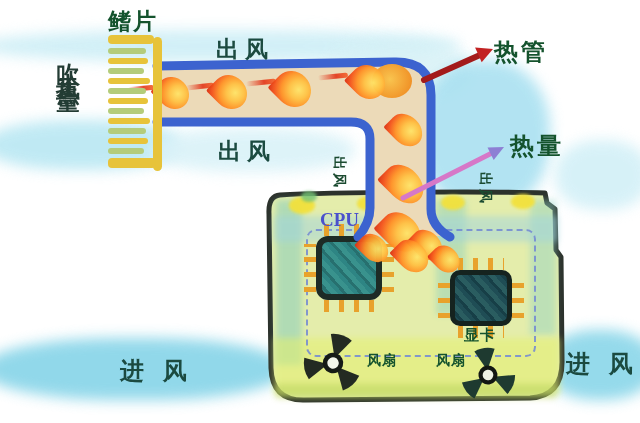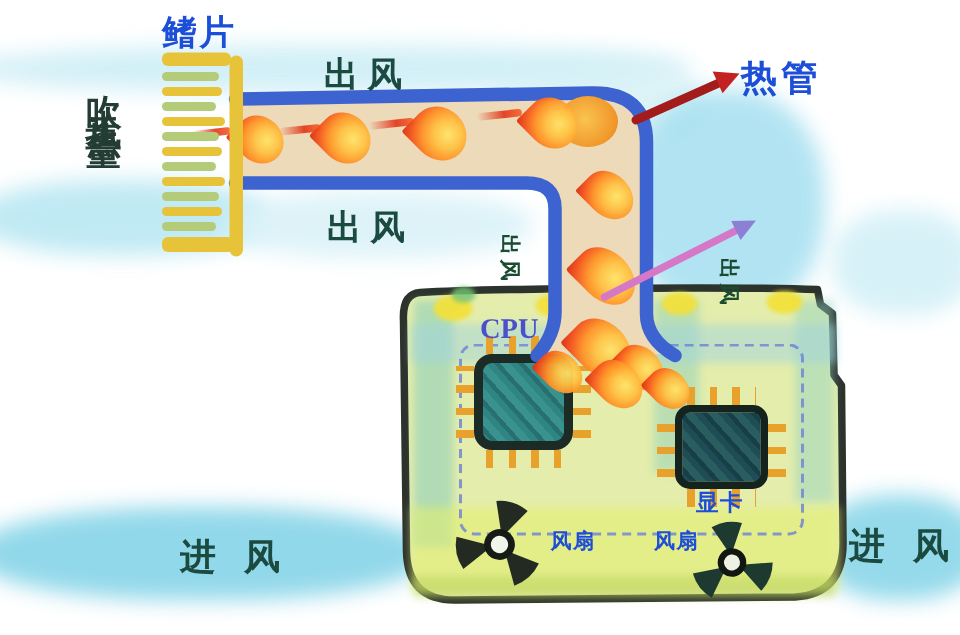--- a/index.html
+++ b/index.html
@@ -35,21 +35,21 @@
   .tail{position:absolute;height:5px;border-radius:3px;
         background:linear-gradient(90deg,rgba(226,52,24,0),#e23418 60%,#f4632a);
         transform:rotate(-6deg);opacity:.9;}
   .fins{position:absolute;left:108px;top:35px;width:52px;height:138px;}
   .fin-spine{position:absolute;right:-2px;top:2px;bottom:2px;width:9px;background:#e7c33a;border-radius:5px;}
   .fin-bar{position:absolute;left:0;height:6px;border-radius:4px;}
   .fb-y{background:#e7c33a;}
   .fb-g{background:#b4cc7a;}
   .fb-thick{height:9px;background:#e7c33a;}
   .lbl{position:absolute;font-weight:bold;white-space:nowrap;}
-  .purple{color:#1d4ed8;}
+  .purple{color:#14532d;}
   .teal{color:#1b4a40;}
   .lbl-rot{transform:rotate(90deg);transform-origin:0 0;}
 </style>
 </head>
 <body>
 
 <div id="canvas">
 
   <div class="wash" style="left:-20px;top:30px;width:480px;height:32px;background:#cdeef6;opacity:.9;"></div>
   <div class="wash" style="left:-15px;top:120px;width:195px;height:50px;background:#b5e6f2;opacity:.85;"></div>
@@ -177,20 +177,21 @@
     <polygon points="493,49 481.7,62.2 475.1,47.6" fill="#c22222"></polygon>
     <line x1="403" y1="198" x2="492" y2="153" stroke="#d678c8" stroke-width="5" stroke-linecap="round"></line>
     <polygon points="504,147 493.7,160 487.5,147.4" fill="#8d7fd4"></polygon>
   </svg>
 
   <div class="lbl purple" style="left:108px;top:6px;font-size:23px;letter-spacing:2px;">鳍片</div>
   <div class="lbl" style="left:52px;top:44px;font-size:24px;color:#233c34;writing-mode:vertical-rl;letter-spacing:9px;">吹走热量</div>
   <div class="lbl teal" style="left:216px;top:34px;font-size:23px;letter-spacing:6px;">出风</div>
   <div class="lbl teal" style="left:218px;top:136px;font-size:23px;letter-spacing:6px;">出风</div>
   <div class="lbl purple" style="left:494px;top:36px;font-size:24px;letter-spacing:3px;font-family:Liberation Mono, monospace;">热管</div>
+  <div class="lbl purple" style="left:510px;top:130px;font-size:24px;letter-spacing:3px;">热量</div>
   <div class="lbl lbl-rot" style="left:348px;top:156px;font-size:14px;color:#1a4a30;letter-spacing:3px;">出风</div>
   <div class="lbl lbl-rot" style="left:494px;top:172px;font-size:14px;color:#1a4a30;letter-spacing:3px;">出风</div>
   <div class="lbl" style="left:320px;top:209px;font-size:19px;color:#4a50cc;font-family:Liberation Serif, serif;">CPU</div>
   <div class="lbl purple" style="left:464px;top:326px;font-size:15px;letter-spacing:1px;">显卡</div>
   <div class="lbl purple" style="left:367px;top:352px;font-size:14px;letter-spacing:1px;">风扇</div>
   <div class="lbl purple" style="left:436px;top:352px;font-size:14px;letter-spacing:1px;">风扇</div>
   <div class="lbl teal" style="left:120px;top:355px;font-size:24px;letter-spacing:6px;">进 风</div>
   <div class="lbl teal" style="left:566px;top:348px;font-size:24px;letter-spacing:6px;">进 风</div>
 
 </div>

